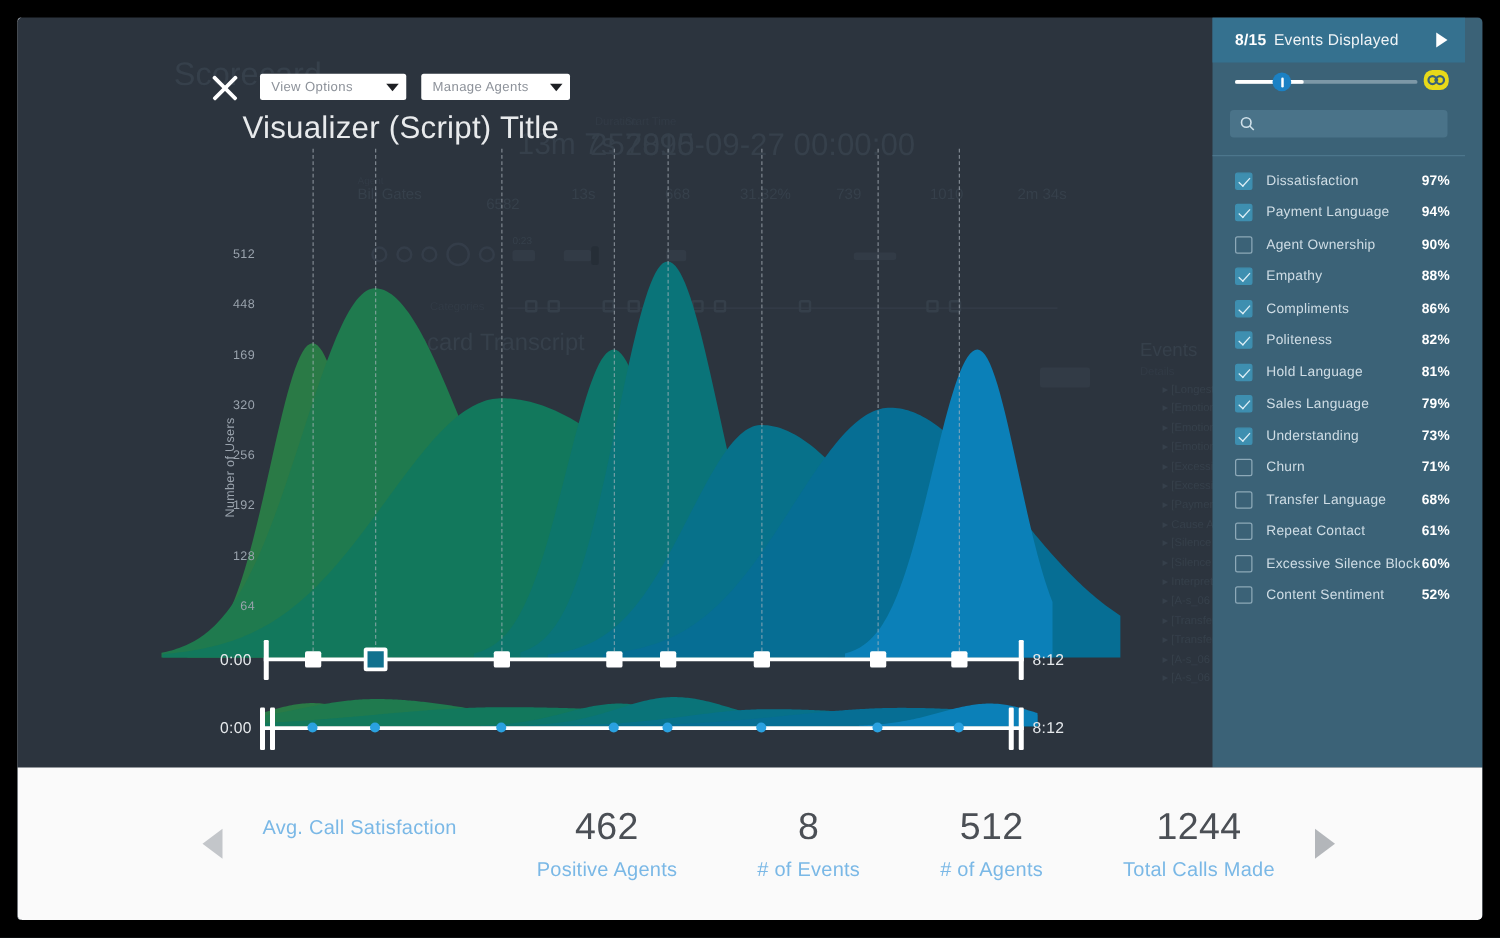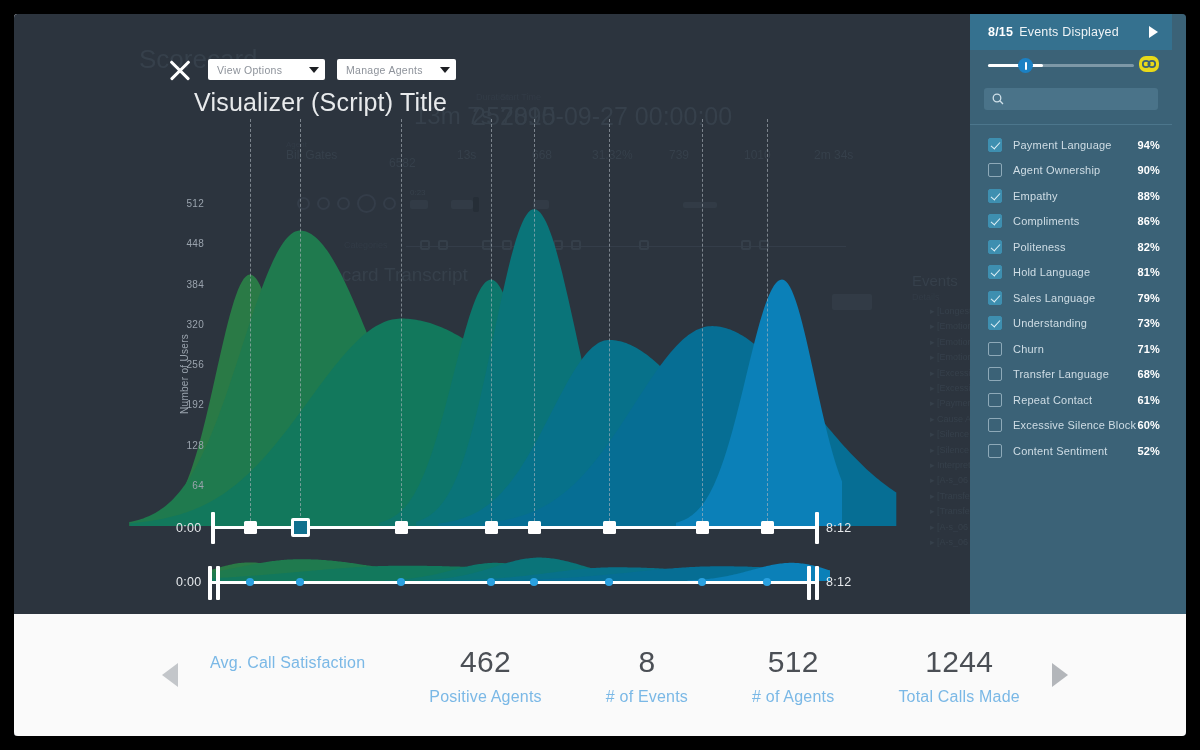--- a/index.html
+++ b/index.html
@@ -302,21 +302,21 @@
           <path d="M 116.06 412 L 116.1 409.3 L 118.1 409.1 L 120.1 408.9 L 122.1 408.7 L 124.1 408.5 L 126.1 408.3 L 128.1 408.0 L 130.1 407.8 L 132.1 407.5 L 134.1 407.3 L 136.1 407.0 L 138.1 406.7 L 140.1 406.3 L 142.1 406.0 L 144.1 405.7 L 146.1 405.3 L 148.1 404.9 L 150.1 404.5 L 152.1 404.0 L 154.1 403.6 L 156.1 403.1 L 158.1 402.6 L 160.1 402.1 L 162.1 401.6 L 164.1 401.0 L 166.1 400.4 L 168.1 399.8 L 170.1 399.1 L 172.1 398.5 L 174.1 397.8 L 176.1 397.0 L 178.1 396.3 L 180.1 395.5 L 182.1 394.6 L 184.1 393.8 L 186.1 392.9 L 188.1 392.0 L 190.1 391.0 L 192.1 390.0 L 194.1 389.0 L 196.1 387.9 L 198.1 386.8 L 200.1 385.7 L 202.1 384.5 L 204.1 383.3 L 206.1 382.0 L 208.1 380.7 L 210.1 379.4 L 212.1 378.0 L 214.1 376.6 L 216.1 375.1 L 218.1 373.6 L 220.1 372.0 L 222.1 370.4 L 224.1 368.8 L 226.1 367.1 L 228.1 365.4 L 230.1 363.6 L 232.1 361.8 L 234.1 359.9 L 236.1 358.0 L 238.1 356.1 L 240.1 354.1 L 242.1 352.0 L 244.1 350.0 L 246.1 347.8 L 248.1 345.7 L 250.1 343.5 L 252.1 341.3 L 254.1 339.0 L 256.1 336.7 L 258.1 334.3 L 260.1 331.9 L 262.1 329.5 L 264.1 327.1 L 266.1 324.6 L 268.1 322.1 L 270.1 319.5 L 272.1 317.0 L 274.1 314.4 L 276.1 311.7 L 278.1 309.1 L 280.1 306.4 L 282.1 303.8 L 284.1 301.1 L 286.1 298.4 L 288.1 295.7 L 290.1 292.9 L 292.1 290.2 L 294.1 287.5 L 296.1 284.7 L 298.1 282.0 L 300.1 279.3 L 302.1 276.6 L 304.1 273.8 L 306.1 271.1 L 308.1 268.5 L 310.1 265.8 L 312.1 263.1 L 314.1 260.5 L 316.1 257.9 L 318.1 255.3 L 320.1 252.8 L 322.1 250.3 L 324.1 247.9 L 326.1 245.4 L 328.1 243.1 L 330.1 240.7 L 332.1 238.4 L 334.1 236.2 L 336.1 234.1 L 338.1 231.9 L 340.1 229.9 L 342.1 227.9 L 344.1 226.0 L 346.1 224.1 L 348.1 222.3 L 350.1 220.6 L 352.1 219.0 L 354.1 217.4 L 356.1 216.0 L 358.1 214.6 L 360.1 213.3 L 362.1 212.1 L 364.1 210.9 L 366.1 209.9 L 368.1 208.9 L 370.1 208.1 L 372.1 207.3 L 374.1 206.6 L 376.1 206.0 L 378.1 205.5 L 380.1 205.2 L 382.1 204.9 L 384.1 204.7 L 386.1 204.6 L 388.1 204.6 L 390.1 204.6 L 392.1 204.7 L 394.1 204.8 L 396.1 205.0 L 398.1 205.2 L 400.1 205.5 L 402.1 205.8 L 404.1 206.2 L 406.1 206.5 L 408.1 207.0 L 410.1 207.4 L 412.1 208.0 L 414.1 208.5 L 416.1 209.1 L 418.1 209.8 L 420.1 210.4 L 422.1 211.2 L 424.1 211.9 L 426.1 212.7 L 428.1 213.6 L 430.1 214.4 L 432.1 215.3 L 434.1 216.3 L 436.1 217.3 L 438.1 218.3 L 440.1 219.4 L 442.1 220.4 L 444.1 221.6 L 446.1 222.7 L 448.1 223.9 L 450.1 225.1 L 452.1 226.4 L 454.1 227.7 L 456.1 229.0 L 458.1 230.3 L 460.1 231.7 L 462.1 233.1 L 464.1 234.5 L 466.1 236.0 L 468.1 237.4 L 470.1 238.9 L 472.1 240.5 L 474.1 242.0 L 476.1 243.6 L 478.1 245.2 L 480.1 246.8 L 482.1 248.4 L 484.1 250.0 L 486.1 251.7 L 488.1 253.4 L 490.1 255.1 L 492.1 256.8 L 494.1 258.5 L 496.1 260.2 L 498.1 262.0 L 500.1 263.7 L 502.1 265.5 L 504.1 267.2 L 506.1 269.0 L 508.1 270.8 L 510.1 272.6 L 512.1 274.4 L 514.1 276.2 L 516.1 278.0 L 518.1 279.9 L 520.1 281.7 L 522.1 283.5 L 524.1 285.3 L 526.1 287.2 L 528.1 289.0 L 530.1 290.8 L 532.1 292.6 L 534.1 294.4 L 536.1 296.3 L 538.1 298.1 L 540.1 299.9 L 542.1 301.7 L 544.1 303.5 L 546.1 305.2 L 548.1 307.0 L 550.1 308.8 L 552.1 310.6 L 554.1 312.3 L 556.1 314.1 L 558.1 315.8 L 560.1 317.5 L 562.1 319.2 L 564.1 320.9 L 566.1 322.6 L 568.1 324.3 L 570.1 325.9 L 572.1 327.6 L 574.1 329.2 L 576.1 330.8 L 578.1 332.5 L 580.1 334.0 L 582.1 335.6 L 584.1 337.2 L 586.1 338.7 L 588.1 340.2 L 590.1 341.7 L 592.1 343.2 L 594.1 344.7 L 596.1 346.2 L 598.1 347.6 L 600.1 349.0 L 602.1 350.4 L 604.1 351.8 L 606.1 353.2 L 608.1 354.5 L 610.1 355.8 L 612.1 357.1 L 614.1 358.4 L 616.1 359.7 L 618.1 360.9 L 620.1 362.2 L 622.1 363.4 L 624.1 364.6 L 626.1 365.7 L 628.1 366.9 L 630.1 368.0 L 632.1 369.1 L 634.1 370.2 L 636.1 371.3 L 638.1 372.4 L 640.1 373.4 L 642.1 374.4 L 644.1 375.4 L 646.1 376.4 L 648.1 377.3 L 648.1 412 Z" fill="#12785c"></path>
           <path d="M 365.09000000000003 412 L 365.1 408.8 L 367.1 408.2 L 369.1 407.6 L 371.1 406.9 L 373.1 406.1 L 375.1 405.2 L 377.1 404.2 L 379.1 403.1 L 381.1 401.8 L 383.1 400.4 L 385.1 398.8 L 387.1 397.0 L 389.1 395.0 L 391.1 392.9 L 393.1 390.5 L 395.1 387.9 L 397.1 385.0 L 399.1 381.9 L 401.1 378.5 L 403.1 374.8 L 405.1 370.9 L 407.1 366.6 L 409.1 362.1 L 411.1 357.3 L 413.1 352.1 L 415.1 346.6 L 417.1 340.9 L 419.1 334.9 L 421.1 328.5 L 423.1 321.9 L 425.1 315.1 L 427.1 308.0 L 429.1 300.7 L 431.1 293.2 L 433.1 285.6 L 435.1 277.9 L 437.1 270.1 L 439.1 262.2 L 441.1 254.3 L 443.1 246.5 L 445.1 238.8 L 447.1 231.2 L 449.1 223.9 L 451.1 216.7 L 453.1 209.9 L 455.1 203.3 L 457.1 197.2 L 459.1 191.5 L 461.1 186.3 L 463.1 181.6 L 465.1 177.4 L 467.1 173.8 L 469.1 170.9 L 471.1 168.6 L 473.1 166.9 L 475.1 165.9 L 477.1 165.6 L 479.1 166.0 L 481.1 167.2 L 483.1 169.1 L 485.1 171.7 L 487.1 175.0 L 489.1 179.0 L 491.1 183.7 L 493.1 188.9 L 495.1 194.7 L 497.1 200.9 L 499.1 207.7 L 501.1 214.8 L 503.1 222.2 L 505.1 230.0 L 507.1 237.9 L 509.1 246.0 L 511.1 254.2 L 513.1 262.5 L 515.1 270.8 L 517.1 279.0 L 519.1 287.1 L 521.1 295.1 L 523.1 302.9 L 525.1 310.5 L 527.1 317.9 L 529.1 325.0 L 531.1 331.8 L 533.1 338.3 L 535.1 344.5 L 537.1 350.3 L 539.1 355.9 L 541.1 361.0 L 543.1 365.9 L 545.1 370.4 L 545.1 412 Z" fill="#0d766b"></path>
           <path d="M 402.2 412 L 402.2 407.9 L 404.2 407.2 L 406.2 406.5 L 408.2 405.6 L 410.2 404.7 L 412.2 403.6 L 414.2 402.4 L 416.2 401.1 L 418.2 399.6 L 420.2 397.9 L 422.2 396.1 L 424.2 394.0 L 426.2 391.7 L 428.2 389.2 L 430.2 386.5 L 432.2 383.5 L 434.2 380.3 L 436.2 376.7 L 438.2 372.9 L 440.2 368.7 L 442.2 364.2 L 444.2 359.4 L 446.2 354.2 L 448.2 348.7 L 450.2 342.9 L 452.2 336.7 L 454.2 330.1 L 456.2 323.2 L 458.2 316.0 L 460.2 308.4 L 462.2 300.5 L 464.2 292.3 L 466.2 283.8 L 468.2 275.0 L 470.2 266.1 L 472.2 256.9 L 474.2 247.5 L 476.2 238.1 L 478.2 228.5 L 480.2 218.9 L 482.2 209.3 L 484.2 199.8 L 486.2 190.3 L 488.2 181.0 L 490.2 172.0 L 492.2 163.2 L 494.2 154.7 L 496.2 146.6 L 498.2 138.9 L 500.2 131.7 L 502.2 125.1 L 504.2 119.0 L 506.2 113.5 L 508.2 108.7 L 510.2 104.6 L 512.2 101.2 L 514.2 98.5 L 516.2 96.6 L 518.2 95.5 L 520.2 95.2 L 522.2 95.6 L 524.2 96.8 L 526.2 98.6 L 528.2 101.2 L 530.2 104.4 L 532.2 108.3 L 534.2 112.8 L 536.2 117.9 L 538.2 123.6 L 540.2 129.8 L 542.2 136.5 L 544.2 143.7 L 546.2 151.2 L 548.2 159.1 L 550.2 167.4 L 552.2 175.9 L 554.2 184.6 L 556.2 193.5 L 558.2 202.5 L 560.2 211.6 L 562.2 220.8 L 564.2 229.9 L 566.2 239.0 L 568.2 248.0 L 570.2 256.9 L 572.2 265.7 L 574.2 274.2 L 576.2 282.6 L 578.2 290.7 L 580.2 298.6 L 582.2 306.2 L 584.2 313.5 L 586.2 320.5 L 588.2 327.2 L 590.2 333.6 L 592.2 339.7 L 594.2 345.5 L 596.2 350.9 L 598.2 356.0 L 598.2 412 Z" fill="#0a7479"></path>
           <path d="M 424.19 412 L 424.2 409.6 L 426.2 409.3 L 428.2 409.0 L 430.2 408.7 L 432.2 408.4 L 434.2 408.0 L 436.2 407.6 L 438.2 407.2 L 440.2 406.7 L 442.2 406.2 L 444.2 405.7 L 446.2 405.1 L 448.2 404.4 L 450.2 403.8 L 452.2 403.0 L 454.2 402.2 L 456.2 401.4 L 458.2 400.5 L 460.2 399.5 L 462.2 398.5 L 464.2 397.4 L 466.2 396.2 L 468.2 395.0 L 470.2 393.6 L 472.2 392.2 L 474.2 390.7 L 476.2 389.2 L 478.2 387.5 L 480.2 385.8 L 482.2 383.9 L 484.2 382.0 L 486.2 380.0 L 488.2 377.9 L 490.2 375.6 L 492.2 373.3 L 494.2 370.9 L 496.2 368.4 L 498.2 365.8 L 500.2 363.1 L 502.2 360.3 L 504.2 357.4 L 506.2 354.4 L 508.2 351.3 L 510.2 348.1 L 512.2 344.9 L 514.2 341.5 L 516.2 338.1 L 518.2 334.6 L 520.2 331.0 L 522.2 327.4 L 524.2 323.7 L 526.2 320.0 L 528.2 316.2 L 530.2 312.3 L 532.2 308.5 L 534.2 304.6 L 536.2 300.7 L 538.2 296.8 L 540.2 293.0 L 542.2 289.1 L 544.2 285.2 L 546.2 281.4 L 548.2 277.7 L 550.2 274.0 L 552.2 270.3 L 554.2 266.7 L 556.2 263.3 L 558.2 259.9 L 560.2 256.6 L 562.2 253.5 L 564.2 250.4 L 566.2 247.5 L 568.2 244.8 L 570.2 242.2 L 572.2 239.8 L 574.2 237.5 L 576.2 235.5 L 578.2 233.6 L 580.2 231.9 L 582.2 230.4 L 584.2 229.1 L 586.2 228.1 L 588.2 227.2 L 590.2 226.6 L 592.2 226.2 L 594.2 226.0 L 596.2 226.0 L 598.2 226.1 L 600.2 226.2 L 602.2 226.5 L 604.2 226.9 L 606.2 227.3 L 608.2 227.8 L 610.2 228.4 L 612.2 229.1 L 614.2 229.9 L 616.2 230.7 L 618.2 231.7 L 620.2 232.7 L 622.2 233.8 L 624.2 234.9 L 626.2 236.2 L 628.2 237.5 L 630.2 238.9 L 632.2 240.3 L 634.2 241.8 L 636.2 243.4 L 638.2 245.0 L 640.2 246.7 L 642.2 248.5 L 644.2 250.3 L 646.2 252.2 L 648.2 254.1 L 650.2 256.1 L 652.2 258.1 L 654.2 260.2 L 656.2 262.3 L 658.2 264.4 L 660.2 266.6 L 662.2 268.8 L 664.2 271.1 L 666.2 273.4 L 668.2 275.7 L 670.2 278.0 L 672.2 280.4 L 674.2 282.7 L 676.2 285.1 L 678.2 287.5 L 680.2 289.9 L 682.2 292.3 L 684.2 294.8 L 686.2 297.2 L 688.2 299.6 L 690.2 302.1 L 692.2 304.5 L 694.2 306.9 L 696.2 309.3 L 698.2 311.7 L 700.2 314.1 L 702.2 316.5 L 704.2 318.9 L 706.2 321.2 L 708.2 323.6 L 710.2 325.9 L 712.2 328.2 L 714.2 330.4 L 716.2 332.7 L 718.2 334.9 L 720.2 337.1 L 722.2 339.3 L 724.2 341.4 L 726.2 343.5 L 728.2 345.6 L 730.2 347.6 L 732.2 349.6 L 734.2 351.6 L 736.2 353.5 L 738.2 355.4 L 740.2 357.3 L 742.2 359.1 L 744.2 360.9 L 746.2 362.7 L 748.2 364.4 L 750.2 366.0 L 752.2 367.7 L 754.2 369.3 L 756.2 370.8 L 758.2 372.4 L 760.2 373.8 L 762.2 375.3 L 764.2 376.7 L 766.2 378.1 L 768.2 379.4 L 770.2 380.7 L 770.2 412 Z" fill="#07718a"></path>
           <path d="M 468.28999999999996 412 L 468.3 409.4 L 470.3 409.2 L 472.3 409.0 L 474.3 408.7 L 476.3 408.5 L 478.3 408.2 L 480.3 407.9 L 482.3 407.6 L 484.3 407.3 L 486.3 407.0 L 488.3 406.6 L 490.3 406.2 L 492.3 405.8 L 494.3 405.4 L 496.3 404.9 L 498.3 404.5 L 500.3 404.0 L 502.3 403.4 L 504.3 402.8 L 506.3 402.2 L 508.3 401.6 L 510.3 401.0 L 512.3 400.3 L 514.3 399.5 L 516.3 398.7 L 518.3 397.9 L 520.3 397.1 L 522.3 396.2 L 524.3 395.3 L 526.3 394.3 L 528.3 393.3 L 530.3 392.2 L 532.3 391.1 L 534.3 389.9 L 536.3 388.7 L 538.3 387.4 L 540.3 386.1 L 542.3 384.7 L 544.3 383.3 L 546.3 381.8 L 548.3 380.3 L 550.3 378.7 L 552.3 377.1 L 554.3 375.4 L 556.3 373.6 L 558.3 371.8 L 560.3 369.9 L 562.3 368.0 L 564.3 366.0 L 566.3 364.0 L 568.3 361.8 L 570.3 359.7 L 572.3 357.5 L 574.3 355.2 L 576.3 352.8 L 578.3 350.4 L 580.3 348.0 L 582.3 345.5 L 584.3 342.9 L 586.3 340.3 L 588.3 337.7 L 590.3 335.0 L 592.3 332.2 L 594.3 329.4 L 596.3 326.6 L 598.3 323.7 L 600.3 320.8 L 602.3 317.8 L 604.3 314.9 L 606.3 311.9 L 608.3 308.8 L 610.3 305.8 L 612.3 302.7 L 614.3 299.6 L 616.3 296.5 L 618.3 293.4 L 620.3 290.3 L 622.3 287.2 L 624.3 284.1 L 626.3 281.0 L 628.3 277.9 L 630.3 274.9 L 632.3 271.8 L 634.3 268.8 L 636.3 265.8 L 638.3 262.9 L 640.3 260.0 L 642.3 257.1 L 644.3 254.3 L 646.3 251.5 L 648.3 248.9 L 650.3 246.2 L 652.3 243.7 L 654.3 241.2 L 656.3 238.7 L 658.3 236.4 L 660.3 234.2 L 662.3 232.0 L 664.3 229.9 L 666.3 228.0 L 668.3 226.1 L 670.3 224.3 L 672.3 222.7 L 674.3 221.1 L 676.3 219.7 L 678.3 218.4 L 680.3 217.2 L 682.3 216.1 L 684.3 215.2 L 686.3 214.4 L 688.3 213.7 L 690.3 213.1 L 692.3 212.6 L 694.3 212.3 L 696.3 212.2 L 698.3 212.1 L 700.3 212.2 L 702.3 212.3 L 704.3 212.5 L 706.3 212.8 L 708.3 213.2 L 710.3 213.7 L 712.3 214.2 L 714.3 214.9 L 716.3 215.6 L 718.3 216.4 L 720.3 217.3 L 722.3 218.2 L 724.3 219.3 L 726.3 220.4 L 728.3 221.5 L 730.3 222.8 L 732.3 224.1 L 734.3 225.5 L 736.3 226.9 L 738.3 228.5 L 740.3 230.1 L 742.3 231.7 L 744.3 233.4 L 746.3 235.2 L 748.3 237.0 L 750.3 238.9 L 752.3 240.8 L 754.3 242.8 L 756.3 244.8 L 758.3 246.9 L 760.3 249.0 L 762.3 251.2 L 764.3 253.4 L 766.3 255.6 L 768.3 257.9 L 770.3 260.2 L 772.3 262.5 L 774.3 264.8 L 776.3 267.2 L 778.3 269.6 L 780.3 272.0 L 782.3 274.4 L 784.3 276.9 L 786.3 279.3 L 788.3 281.8 L 790.3 284.3 L 792.3 286.8 L 794.3 289.3 L 796.3 291.7 L 798.3 294.2 L 800.3 296.7 L 802.3 299.2 L 804.3 301.7 L 806.3 304.1 L 808.3 306.6 L 810.3 309.0 L 812.3 311.4 L 814.3 313.9 L 816.3 316.2 L 818.3 318.6 L 820.3 321.0 L 822.3 323.3 L 824.3 325.6 L 826.3 327.9 L 828.3 330.2 L 830.3 332.4 L 832.3 334.6 L 834.3 336.8 L 836.3 338.9 L 838.3 341.0 L 840.3 343.1 L 842.3 345.1 L 844.3 347.1 L 846.3 349.1 L 848.3 351.1 L 850.3 353.0 L 852.3 354.9 L 854.3 356.7 L 856.3 358.5 L 858.3 360.3 L 860.3 362.0 L 862.3 363.7 L 864.3 365.3 L 866.3 366.9 L 868.3 368.5 L 870.3 370.1 L 872.3 371.6 L 874.3 373.0 L 876.3 374.4 L 878.3 375.8 L 880.3 377.2 L 882.3 378.5 L 882.3 412 Z" fill="#066e94"></path>
           <path d="M 661.98 412 L 662.0 408.8 L 664.0 408.2 L 666.0 407.6 L 668.0 406.8 L 670.0 405.9 L 672.0 405.0 L 674.0 403.9 L 676.0 402.6 L 678.0 401.2 L 680.0 399.6 L 682.0 397.8 L 684.0 395.8 L 686.0 393.6 L 688.0 391.2 L 690.0 388.5 L 692.0 385.5 L 694.0 382.2 L 696.0 378.7 L 698.0 374.8 L 700.0 370.7 L 702.0 366.1 L 704.0 361.3 L 706.0 356.1 L 708.0 350.6 L 710.0 344.8 L 712.0 338.6 L 714.0 332.1 L 716.0 325.3 L 718.0 318.2 L 720.0 310.8 L 722.0 303.2 L 724.0 295.3 L 726.0 287.3 L 728.0 279.2 L 730.0 270.9 L 732.0 262.6 L 734.0 254.3 L 736.0 246.1 L 738.0 238.0 L 740.0 230.0 L 742.0 222.2 L 744.0 214.8 L 746.0 207.6 L 748.0 200.9 L 750.0 194.6 L 752.0 188.8 L 754.0 183.6 L 756.0 179.0 L 758.0 175.0 L 760.0 171.6 L 762.0 169.0 L 764.0 167.1 L 766.0 166.0 L 768.0 165.6 L 770.0 166.1 L 772.0 167.5 L 774.0 169.8 L 776.0 173.0 L 778.0 177.0 L 780.0 181.9 L 782.0 187.5 L 784.0 193.8 L 786.0 200.8 L 788.0 208.3 L 790.0 216.2 L 792.0 224.6 L 794.0 233.3 L 796.0 242.3 L 798.0 251.4 L 800.0 260.6 L 802.0 269.8 L 804.0 279.0 L 806.0 288.0 L 808.0 296.9 L 810.0 305.6 L 812.0 313.9 L 814.0 322.0 L 816.0 329.7 L 818.0 337.0 L 820.0 344.0 L 822.0 350.5 L 824.0 356.6 L 826.0 362.3 L 828.0 367.6 L 828.0 412 Z" fill="#0b80b8"></path>
         </svg>
       <div id="ytick-wrap">
           <div class="ytick" style="left: 150px; top: 84.1714px;">512</div>
           <div class="ytick" style="left: 150px; top: 124.4px;">448</div>
-          <div class="ytick" style="left: 150px; top: 164.629px;">384</div>
+          <div class="ytick" style="left: 150px; top: 164.629px;">169</div>
           <div class="ytick" style="left: 150px; top: 204.857px;">320</div>
           <div class="ytick" style="left: 150px; top: 245.086px;">256</div>
           <div class="ytick" style="left: 150px; top: 285.314px;">192</div>
           <div class="ytick" style="left: 150px; top: 325.543px;">128</div>
           <div class="ytick" style="left: 150px; top: 365.771px;">64</div>
         </div>
       <div class="ylabel">Number of Users</div>
       <div id="grid-wrap">
           <div class="vgrid" style="left: 236px; top: 5px; height: 407px;"></div>
           <div class="vgrid" style="left: 286px; top: 5px; height: 407px;"></div>
@@ -405,20 +405,25 @@
         <circle cx="5" cy="5" r="3.8" fill="none" stroke="#cfe0e9" stroke-width="1.3"></circle>
         <line x1="7.8" y1="7.8" x2="11" y2="11" stroke="#cfe0e9" stroke-width="1.3"></line>
       </svg>
       <input id="search-input" type="text" placeholder="" style="">
     </div>
 
     <div id="panel-div"></div>
     <div id="event-list">
         <div class="event-row">
           <div class="cb on"></div>
+          <div class="ev-name">Dissatisfaction</div>
+          <div class="ev-pct">97%</div>
+        </div>
+        <div class="event-row">
+          <div class="cb on"></div>
           <div class="ev-name">Payment Language</div>
           <div class="ev-pct">94%</div>
         </div>
         <div class="event-row">
           <div class="cb"></div>
           <div class="ev-name">Agent Ownership</div>
           <div class="ev-pct">90%</div>
         </div>
         <div class="event-row">
           <div class="cb on"></div>

